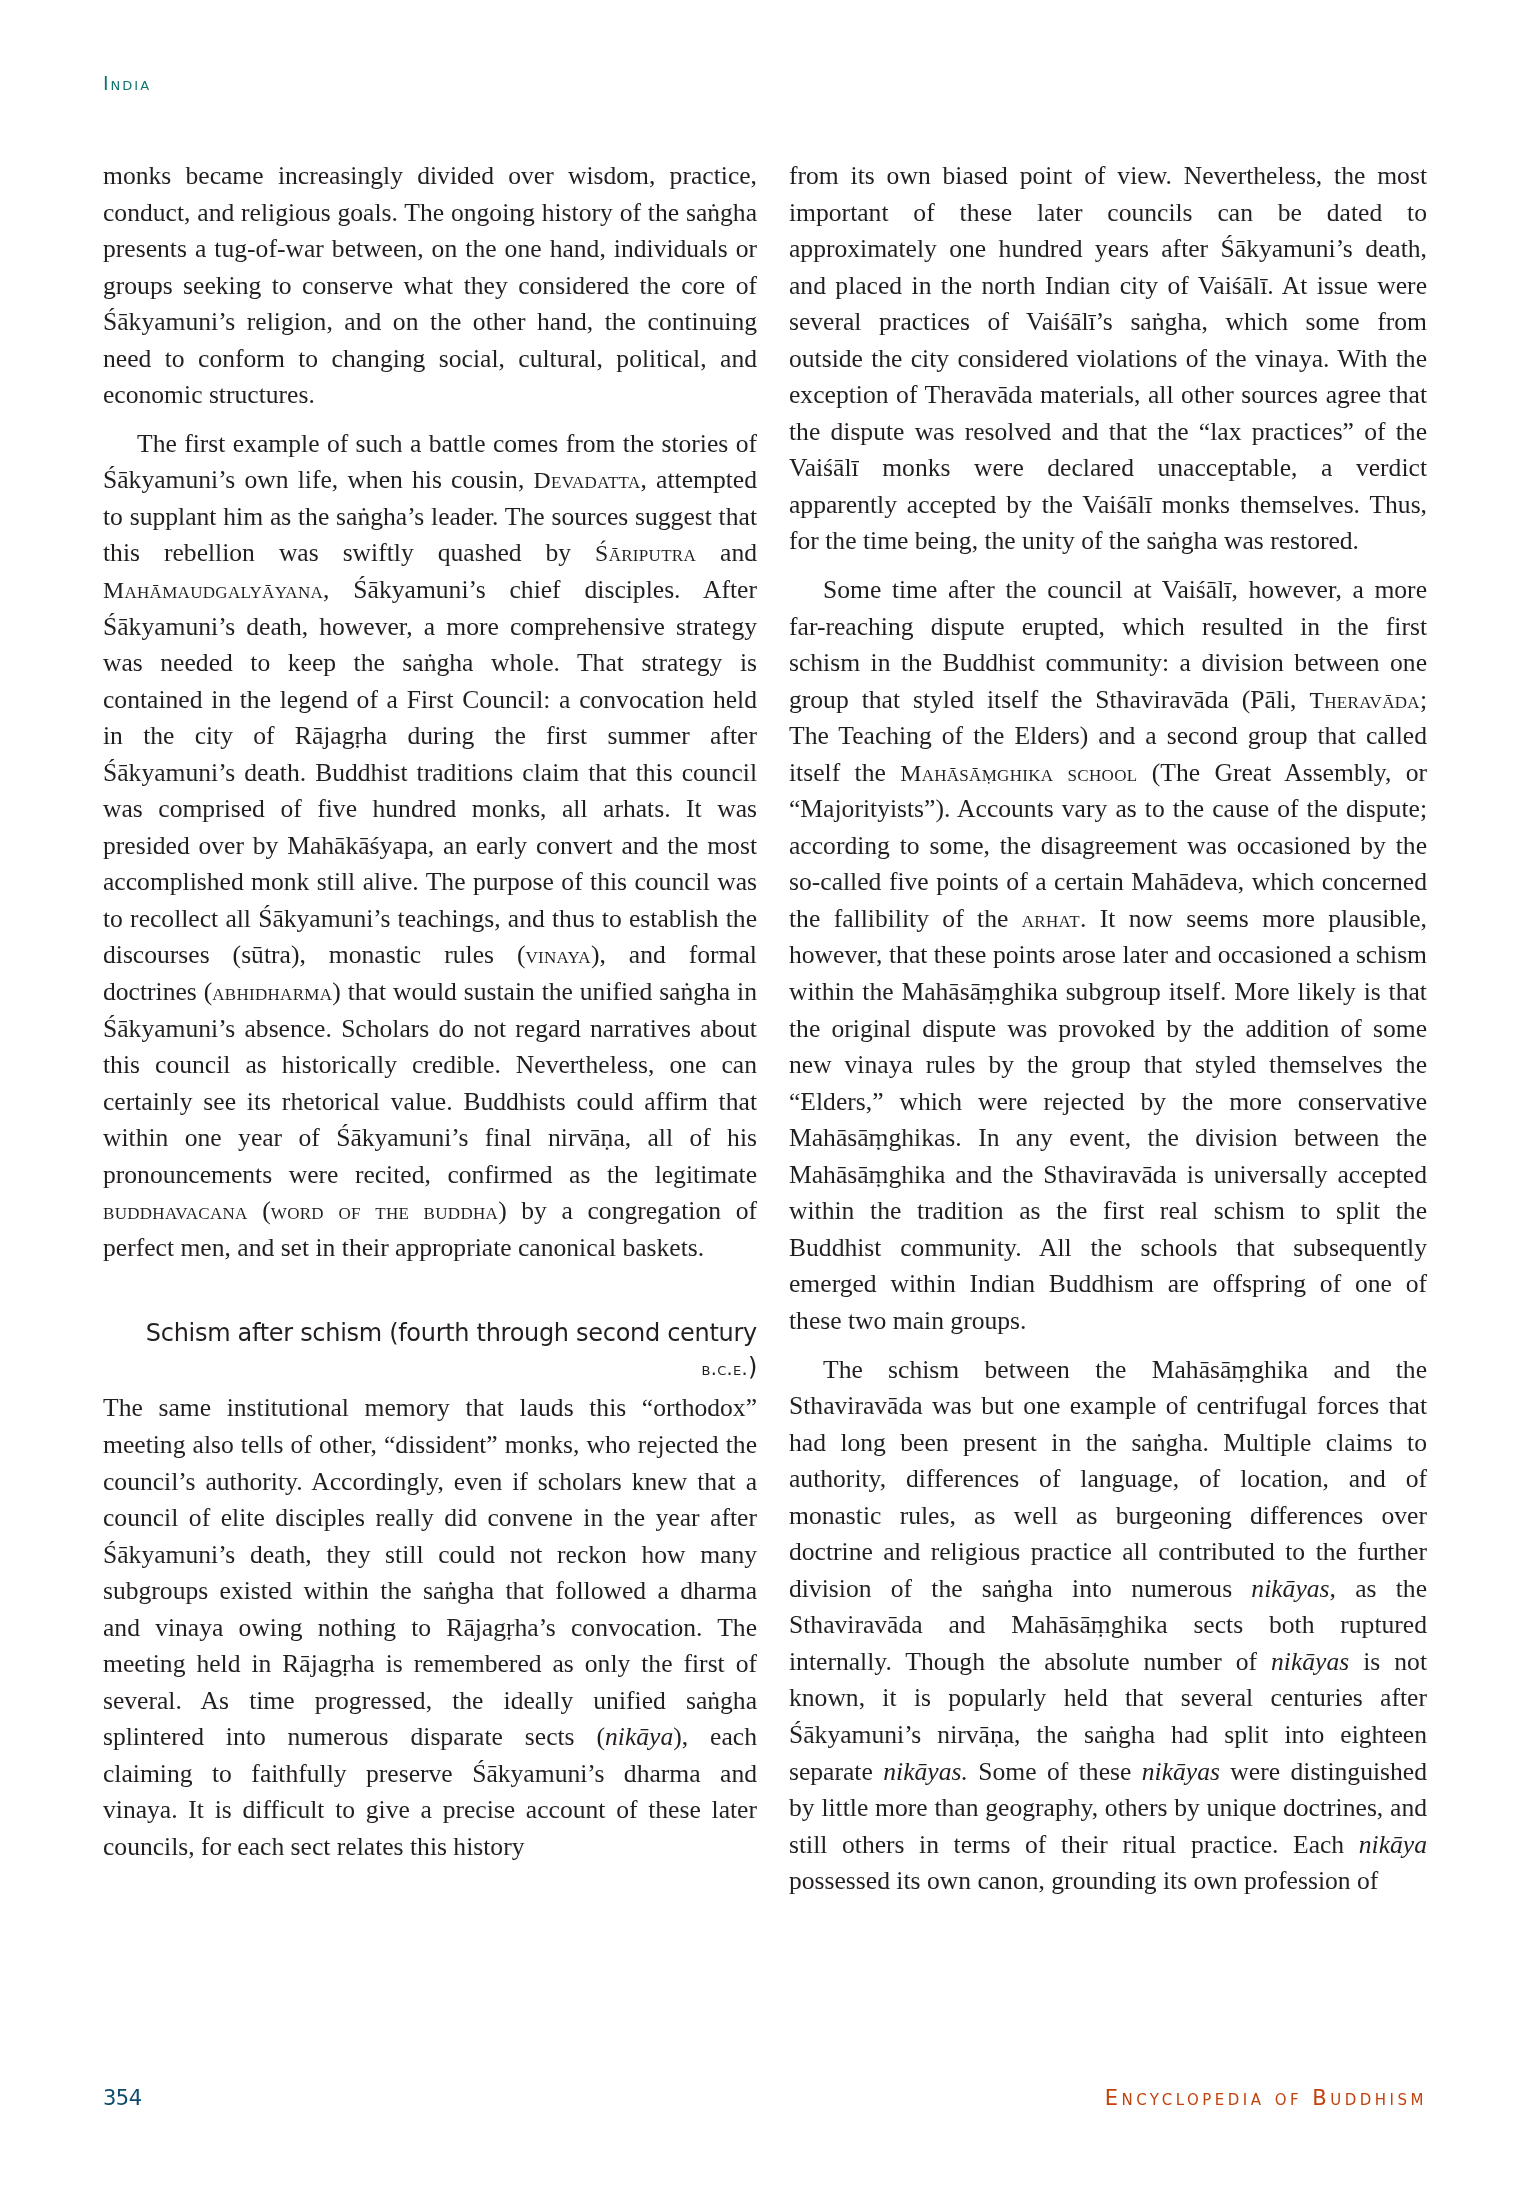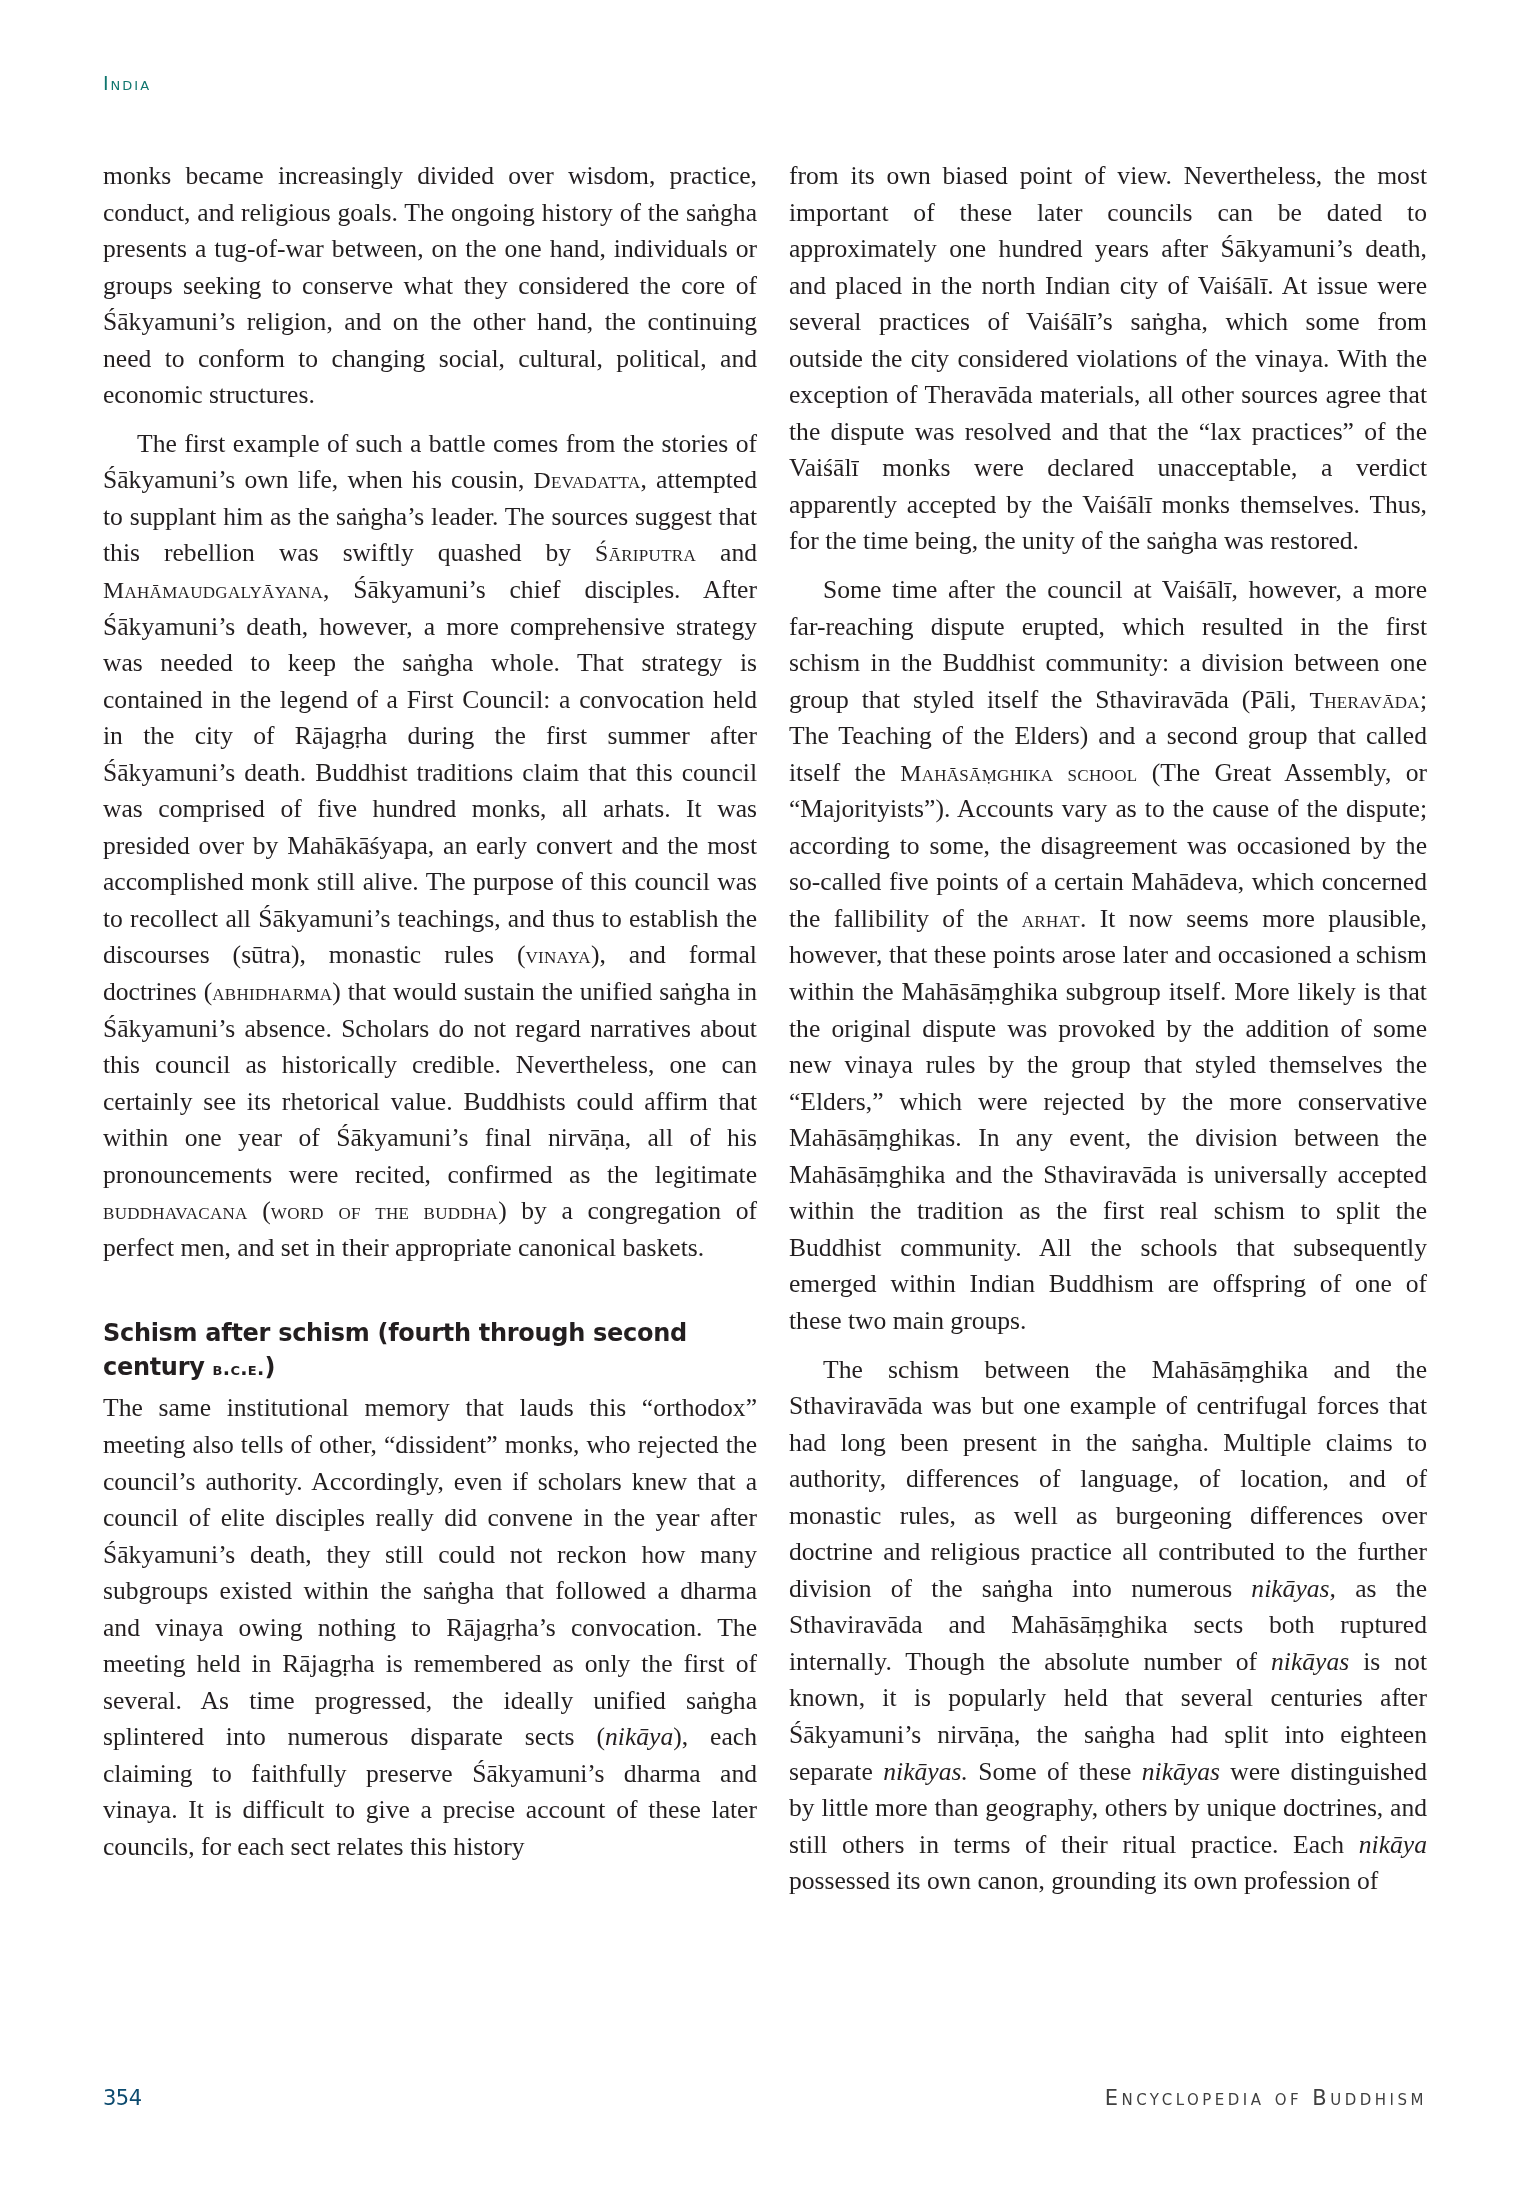--- a/index.html
+++ b/index.html
@@ -15,32 +15,32 @@
     font-size: 25.6px; line-height: 36.55px;
     text-align: justify; hyphens: manual;
   }
   .col-left { left: 103px; width: 654px; }
   .col-right { left: 789px; width: 638px; }
   .col p { margin: 0; }
   .col p.indent { text-indent: 34px; }
   .col p.gap { margin-top: 12px; }
   .sc { font-variant: small-caps; font-size: 0.93em; letter-spacing: 0.3px; }
   .heading {
-    font-family: "DejaVu Sans", sans-serif; font-weight: bold; font-size: 24px;
+    font-family: "DejaVu Sans", sans-serif; font-weight: normal; font-size: 24px;
     line-height: 34px; margin-top: 50px !important; margin-bottom: 4px !important;
-    text-align: left; letter-spacing: -0.3px;
+    text-align: right; letter-spacing: -0.3px;
   }
   .heading .sc { font-size: 0.8em; }
   .footer-page {
     position: absolute; left: 103px; top: 2086px;
     font-family: "DejaVu Sans", sans-serif; font-size: 21px; color: #0c4a6e; letter-spacing: -0.5px;
   }
   .footer-title {
     position: absolute; right: 95px; top: 2086px;
-    font-family: "DejaVu Sans", sans-serif; font-size: 21px; color: #404040;
+    font-family: "DejaVu Sans", sans-serif; font-size: 21px; color: #c2410c;
     font-variant: small-caps; letter-spacing: 3.5px;
   }
 </style>
 </head>
 <body>
 
 <div class="running-head">India</div>
 
 <div class="col col-left">
   <p>monks became increasingly divided over wisdom, practice, conduct, and religious goals. The ongoing history of the saṅgha presents a tug-of-war between, on the one hand, individuals or groups seeking to conserve what they considered the core of Śākyamuni’s religion, and on the other hand, the continuing need to conform to changing social, cultural, political, and economic structures.</p>

